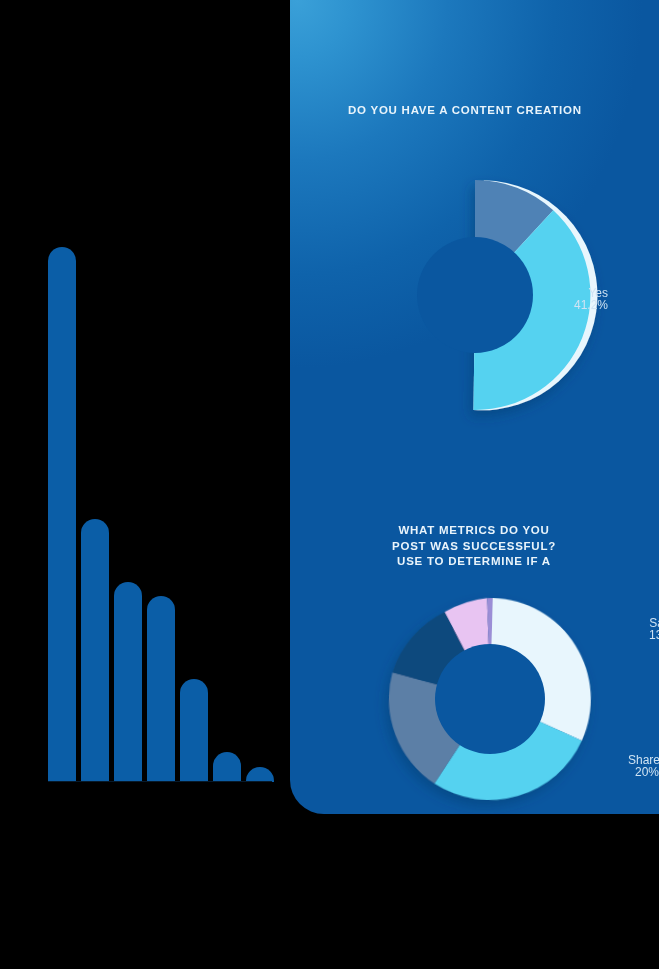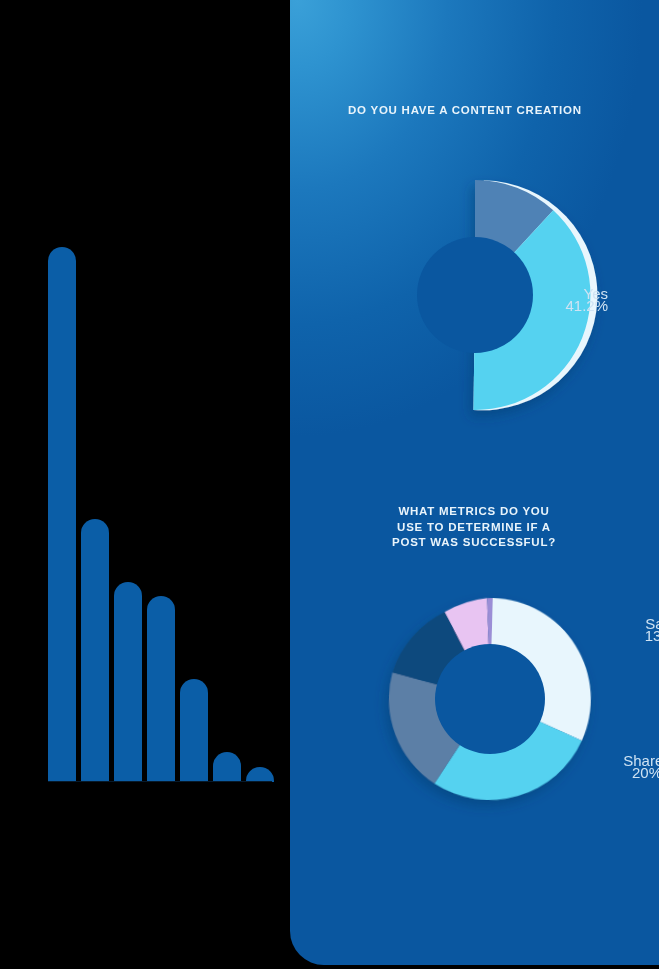--- a/index.html
+++ b/index.html
@@ -52,21 +52,21 @@
     height: 1px;
     background: #071a2b;
   }
 
   
   #right-panel {
     position: absolute;
     left: 290px;
     top: 0;
     width: 369px;
-    height: 965px;
+    height: 814px;
     border-bottom-left-radius: 34px;
     background:
       radial-gradient(120% 58% at 2% 0%, #3aa0d8 0%, #2e93d0 12%, #1c78bd 34%, #0f63ab 58%, #0a57a0 78%, #0a57a0 100%);
     text-decoration: underline;
   }
 
   .chart-title {
     color: #e9f4fb;
     font-weight: bold;
     font-size: 11.5px;
@@ -77,37 +77,37 @@
   #title-1 {
     position: absolute;
     left: 58px;
     top: 103px;
     width: 280px;
     text-align: left;
   }
   #title-2 {
     position: absolute;
     left: 44px;
-    top: 504px;
+    top: 523px;
     width: 280px;
     text-align: center;
   }
 
   .donut-wrap {
     position: absolute;
   }
   .donut-svg {
     display: block;
     overflow: visible;
   }
 
   .lbl {
     position: absolute;
     color: #cfe3f3;
-    font-size: 15px;
+    font-size: 12px;
     line-height: 11.5px;
     white-space: nowrap;
   }
   .lbl .pct { display: block; }
   .lbl.r { text-align: right; }
   .lbl.c { text-align: center; }
 </style>
 </head>
 <body>
 
@@ -152,22 +152,22 @@
     </svg>
   </div>
 
   <div class="lbl r" style="left:238px; top:288px; width:80px;">
     <span>Yes</span>
     <span class="pct">41.2%</span>
   </div>
 
   <div id="title-2" class="chart-title">
     <div>WHAT METRICS DO YOU</div>
+    <div>POST WAS SUCCESSFUL?</div>
     <div>USE TO DETERMINE IF A</div>
-    <div>POST WAS SUCCESSFUL?</div>
   </div>
 
   <div class="donut-wrap" style="left:90px; top:589px;">
     <svg class="donut-svg" width="220" height="220" viewBox="0 0 220 220">
       <defs>
         <filter id="dshadow2" x="-25%" y="-25%" width="150%" height="150%">
           <feDropShadow dx="-3" dy="6" stdDeviation="6" flood-color="#063b6b" flood-opacity="0.45"></feDropShadow>
         </filter>
       </defs>
       <g filter="url(#dshadow2)" transform="rotate(1.6 110 110)">

